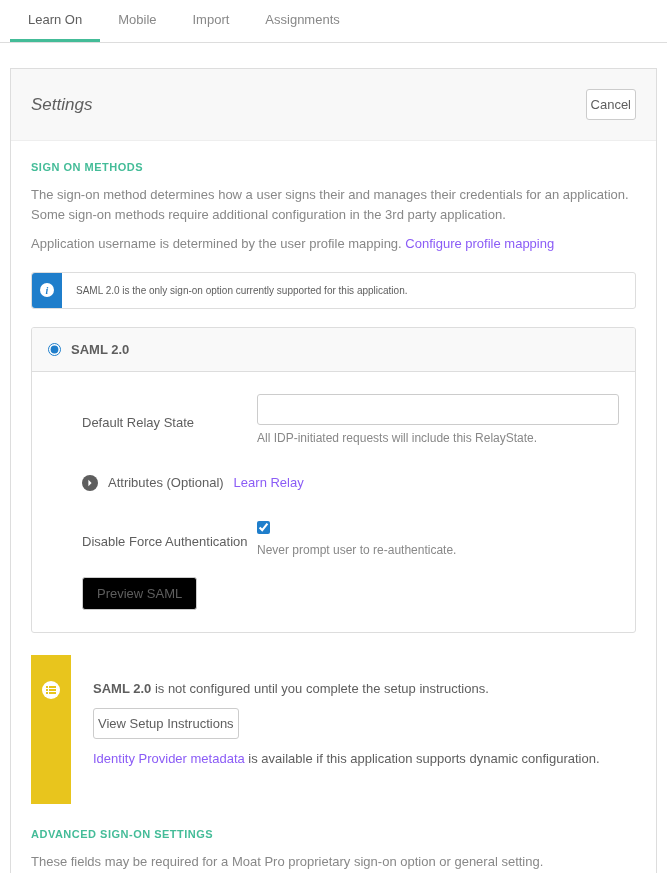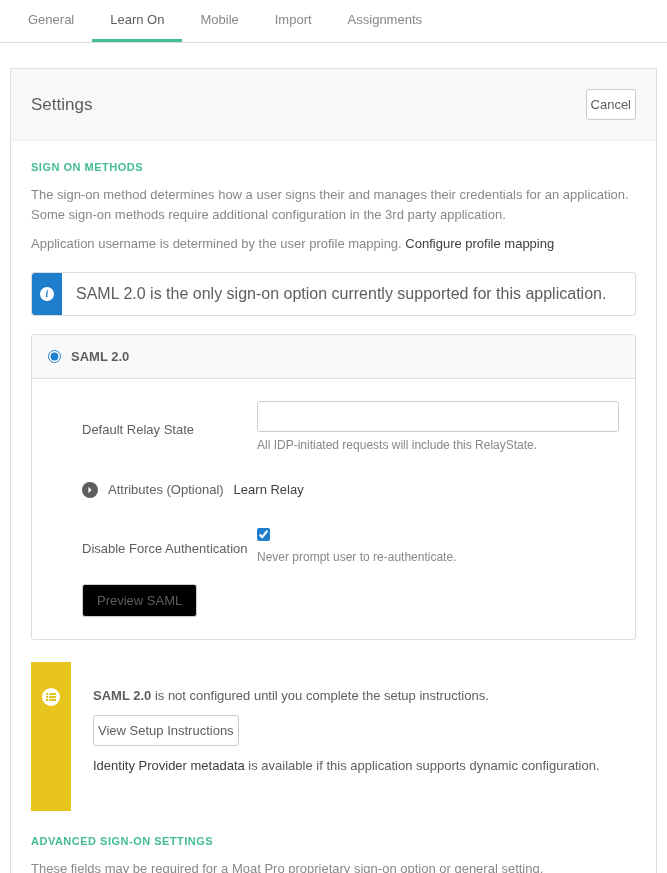--- a/index.html
+++ b/index.html
@@ -36,20 +36,21 @@
     .settings-header {
       display: flex;
       justify-content: space-between;
       align-items: center;
       margin-bottom: 20px;
     }
     .settings-title {
       font-size: 17px;
       color: #5e5e5e;
       font-weight: 400;
+      font-style: italic;
     }
     .btn {
       background: #fff;
       border: 1px solid #ccc;
       border-radius: 3px;
       padding: 7px 4px;
       font-size: 13px;
       color: #5e5e5e;
       cursor: pointer;
     }
@@ -66,21 +67,21 @@
       letter-spacing: 0.5px;
       margin-bottom: 12px;
     }
     .description {
       color: #888;
       font-size: 13px;
       line-height: 1.5;
       margin-bottom: 10px;
     }
     .link {
-      color: #404040;
+      color: #8b5cf6;
       text-decoration: none;
       cursor: pointer;
     }
     .info-banner {
       display: flex;
       align-items: stretch;
       border: 1px solid #ddd;
       border-radius: 3px;
       background: #fff;
       margin: 18px 0;
@@ -104,21 +105,21 @@
       font-weight: bold;
       display: flex;
       align-items: center;
       justify-content: center;
       font-style: italic;
       font-family: Georgia, serif;
     }
     .info-text {
       padding: 12px 14px;
       color: #5e5e5e;
-      font-size: 16px;
+      font-size: 10px;
     }
     .method-box {
       border: 1px solid #ddd;
       border-radius: 3px;
       overflow: hidden;
     }
     .method-header {
       background: #f9f9f9;
       padding: 14px 16px;
       border-bottom: 1px solid #ddd;
@@ -247,21 +248,20 @@
       margin-top: 24px;
     }
     .checkbox-input {
       accent-color: #1f7ecb;
     }
   </style>
 </head>
 <body>
 
 <div class="tabs">
-  <div class="tab">General</div>
   <div class="tab active">Learn On</div>
   <div class="tab">Mobile</div>
   <div class="tab">Import</div>
   <div class="tab">Assignments</div>
 </div>
 
 <div class="settings-panel">
   <div class="settings-header">
     <div class="settings-title">Settings</div>
     <button class="btn">Cancel</button>

